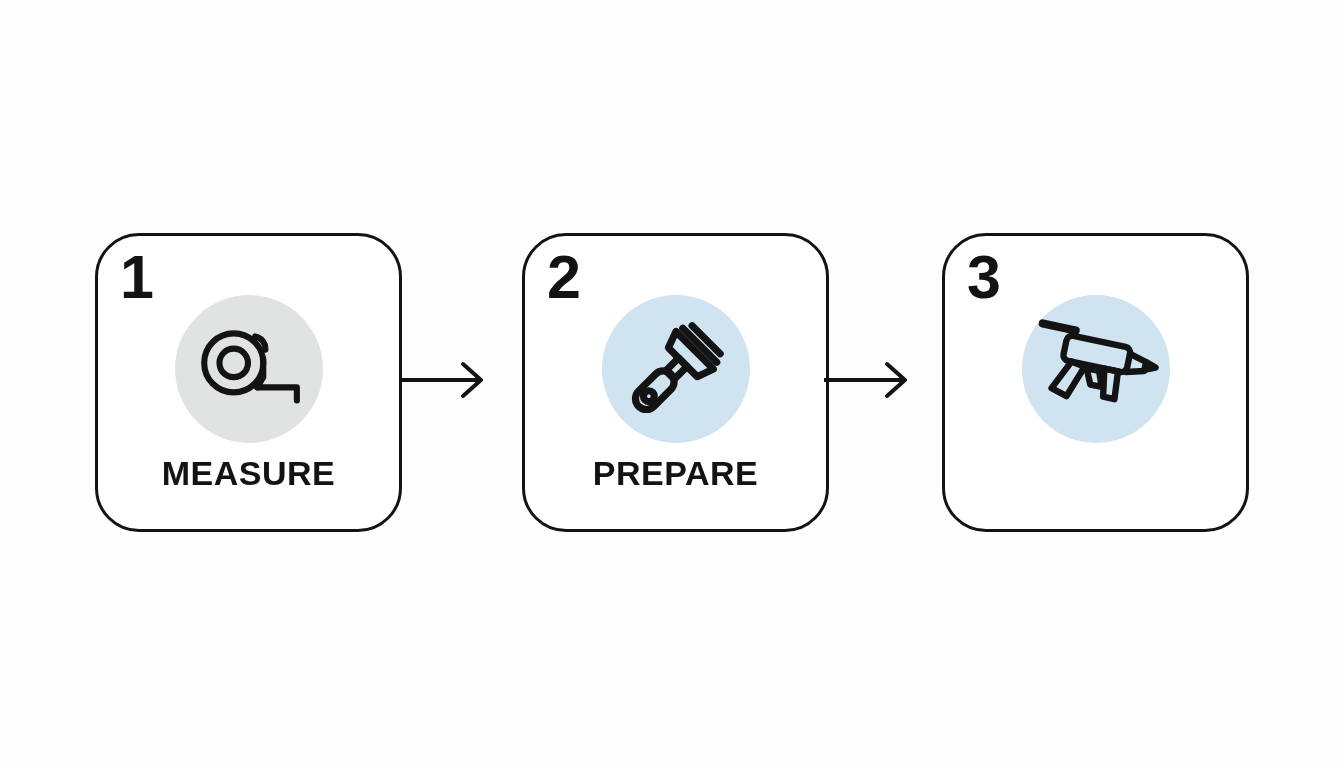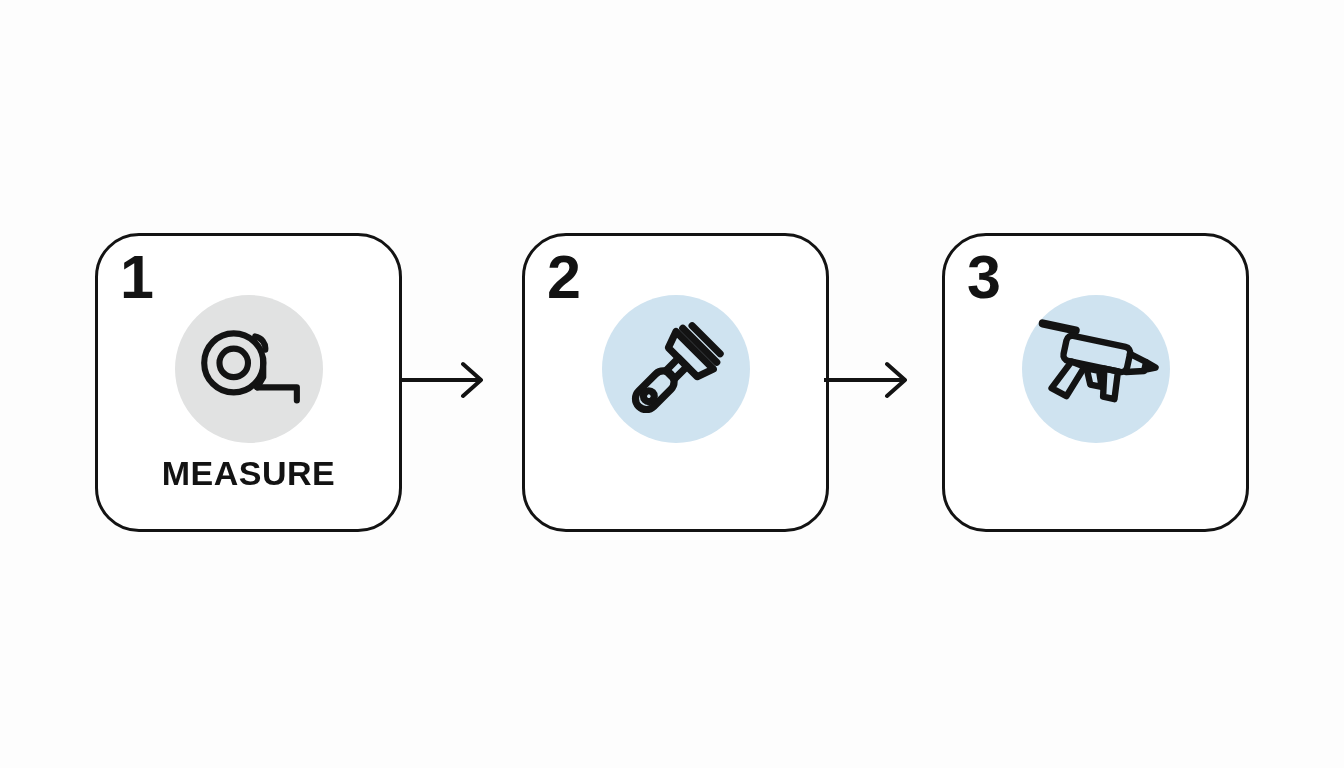--- a/index.html
+++ b/index.html
@@ -115,20 +115,21 @@
         <g class="tool-stroke" stroke-width="6" transform="rotate(45 50 50)">
           <rect x="41" y="56" width="18" height="38" rx="9"></rect>
           <circle cx="50" cy="82" r="4.5"></circle>
           <rect x="45" y="42" width="10" height="15"></rect>
           <path d="M33 42 L67 42 L72 28 L28 28 Z"></path>
           <path d="M30 22 h40"></path>
           <path d="M34 15 h33"></path>
         </g>
       </svg>
     </div>
+    <div class="step-label">PREPARE</div>
   </div>
 
   <svg class="flow-arrow a2" viewBox="0 0 90 44">
     <path d="M0 22 H79 M63 6 L81 22 L63 38" class="tool-stroke" stroke-width="4"></path>
   </svg>
 
   <div class="step-card pos-3">
     <div class="step-number">3</div>
     <div class="icon-circle" style="background-color: rgb(207, 227, 240);">
       <svg width="128" height="116" viewBox="0 0 110 100">

